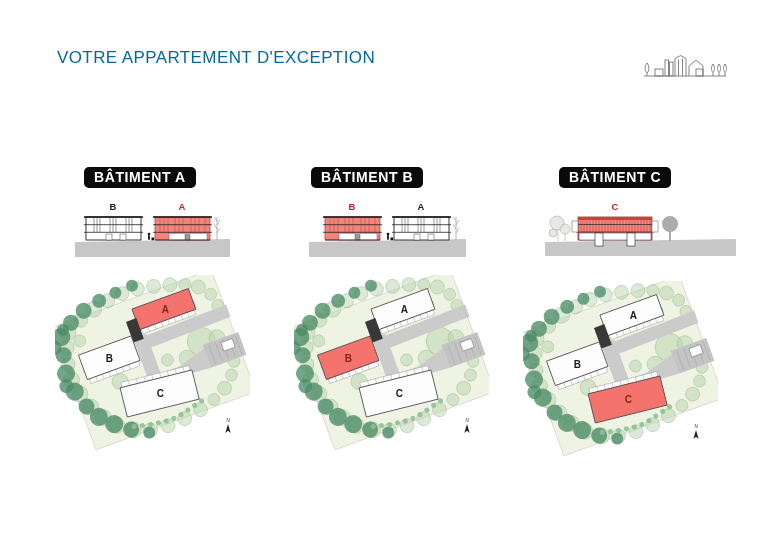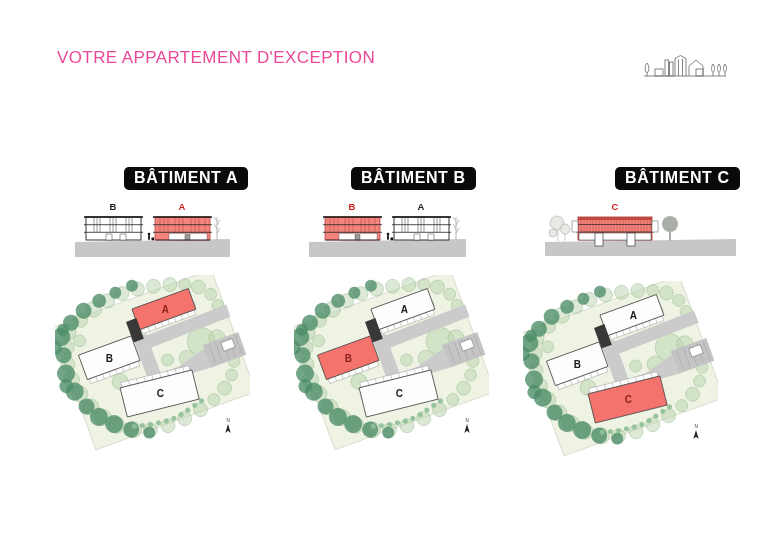--- a/index.html
+++ b/index.html
@@ -3,38 +3,38 @@
 <meta charset="utf-8">
 <style>
   html,body { margin:0; padding:0; background:#e9e9e9; }
   .page {
     position:relative; width:768px; height:543px; margin:0 auto;
     background:#ffffff; overflow:hidden;
     font-family:"Liberation Sans", sans-serif;
   }
   .title {
     position:absolute; left:57px; top:48px;
-    font-size:17px; letter-spacing:0.4px; color:#ec4899; font-weight:400;
+    font-size:17px; letter-spacing:0.4px; color:#0369a1; font-weight:400;
   }
   .logo { position:absolute; left:641px; top:50px; }
 
   .col { position:absolute; top:165px; width:205px; height:330px; }
   .col-a { left:57px; }
   .col-b { left:296px; }
   .col-c { left:543px; }
 
   .badge {
     position:absolute; top:2px;
     background:#0a0a0a; color:#ffffff;
-    font-size:16px; font-weight:bold; letter-spacing:0.6px;
-    padding:2px 10px 3px 10px; border-radius:5px; white-space:nowrap;margin-left:40px;
+    font-size:14px; font-weight:bold; letter-spacing:0.6px;
+    padding:2px 10px 3px 10px; border-radius:5px; white-space:nowrap;
   }
   .col-a .badge { left:27px; }
   .col-b .badge { left:15px; }
-  .col-c .badge { left:32px; }
+  .col-c .badge { left:16px; }
 
   .elevation { position:absolute; top:28px; }
   .col-a .elevation, .col-b .elevation { left:8px; }
   .col-c .elevation { left:0px; }
 
   .plan { position:absolute; }
   .col-a .plan, .col-b .plan { left:-2px; top:110px; }
   .col-c .plan { left:-20px; top:116px; }
 
   

